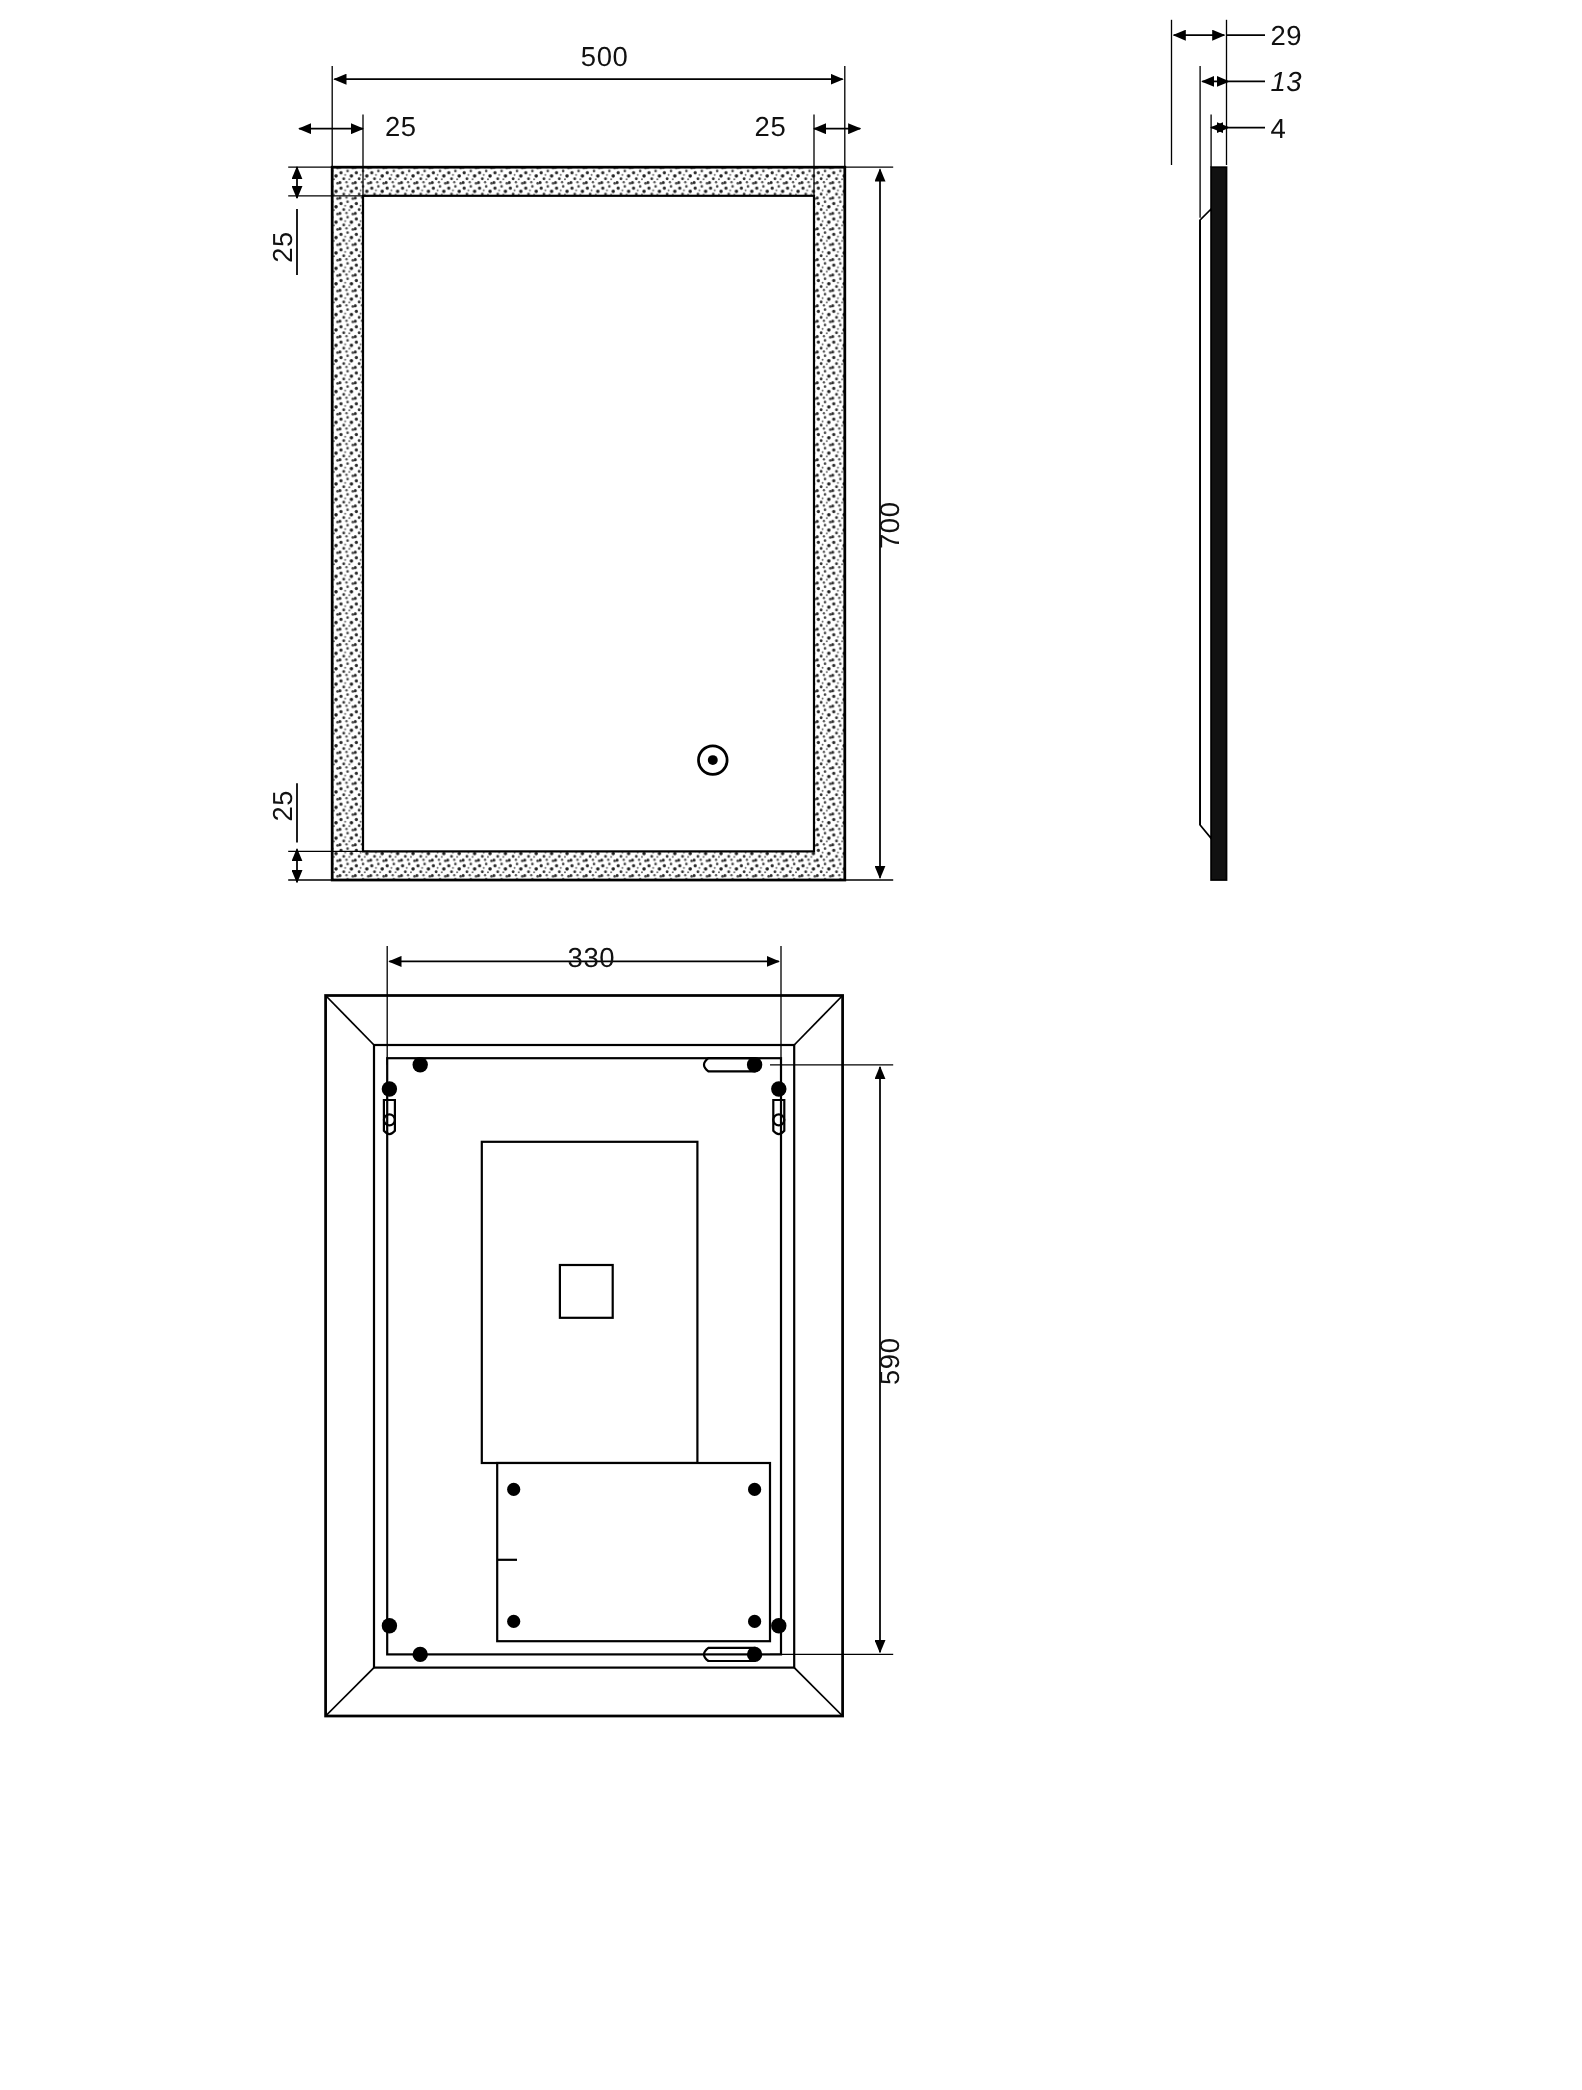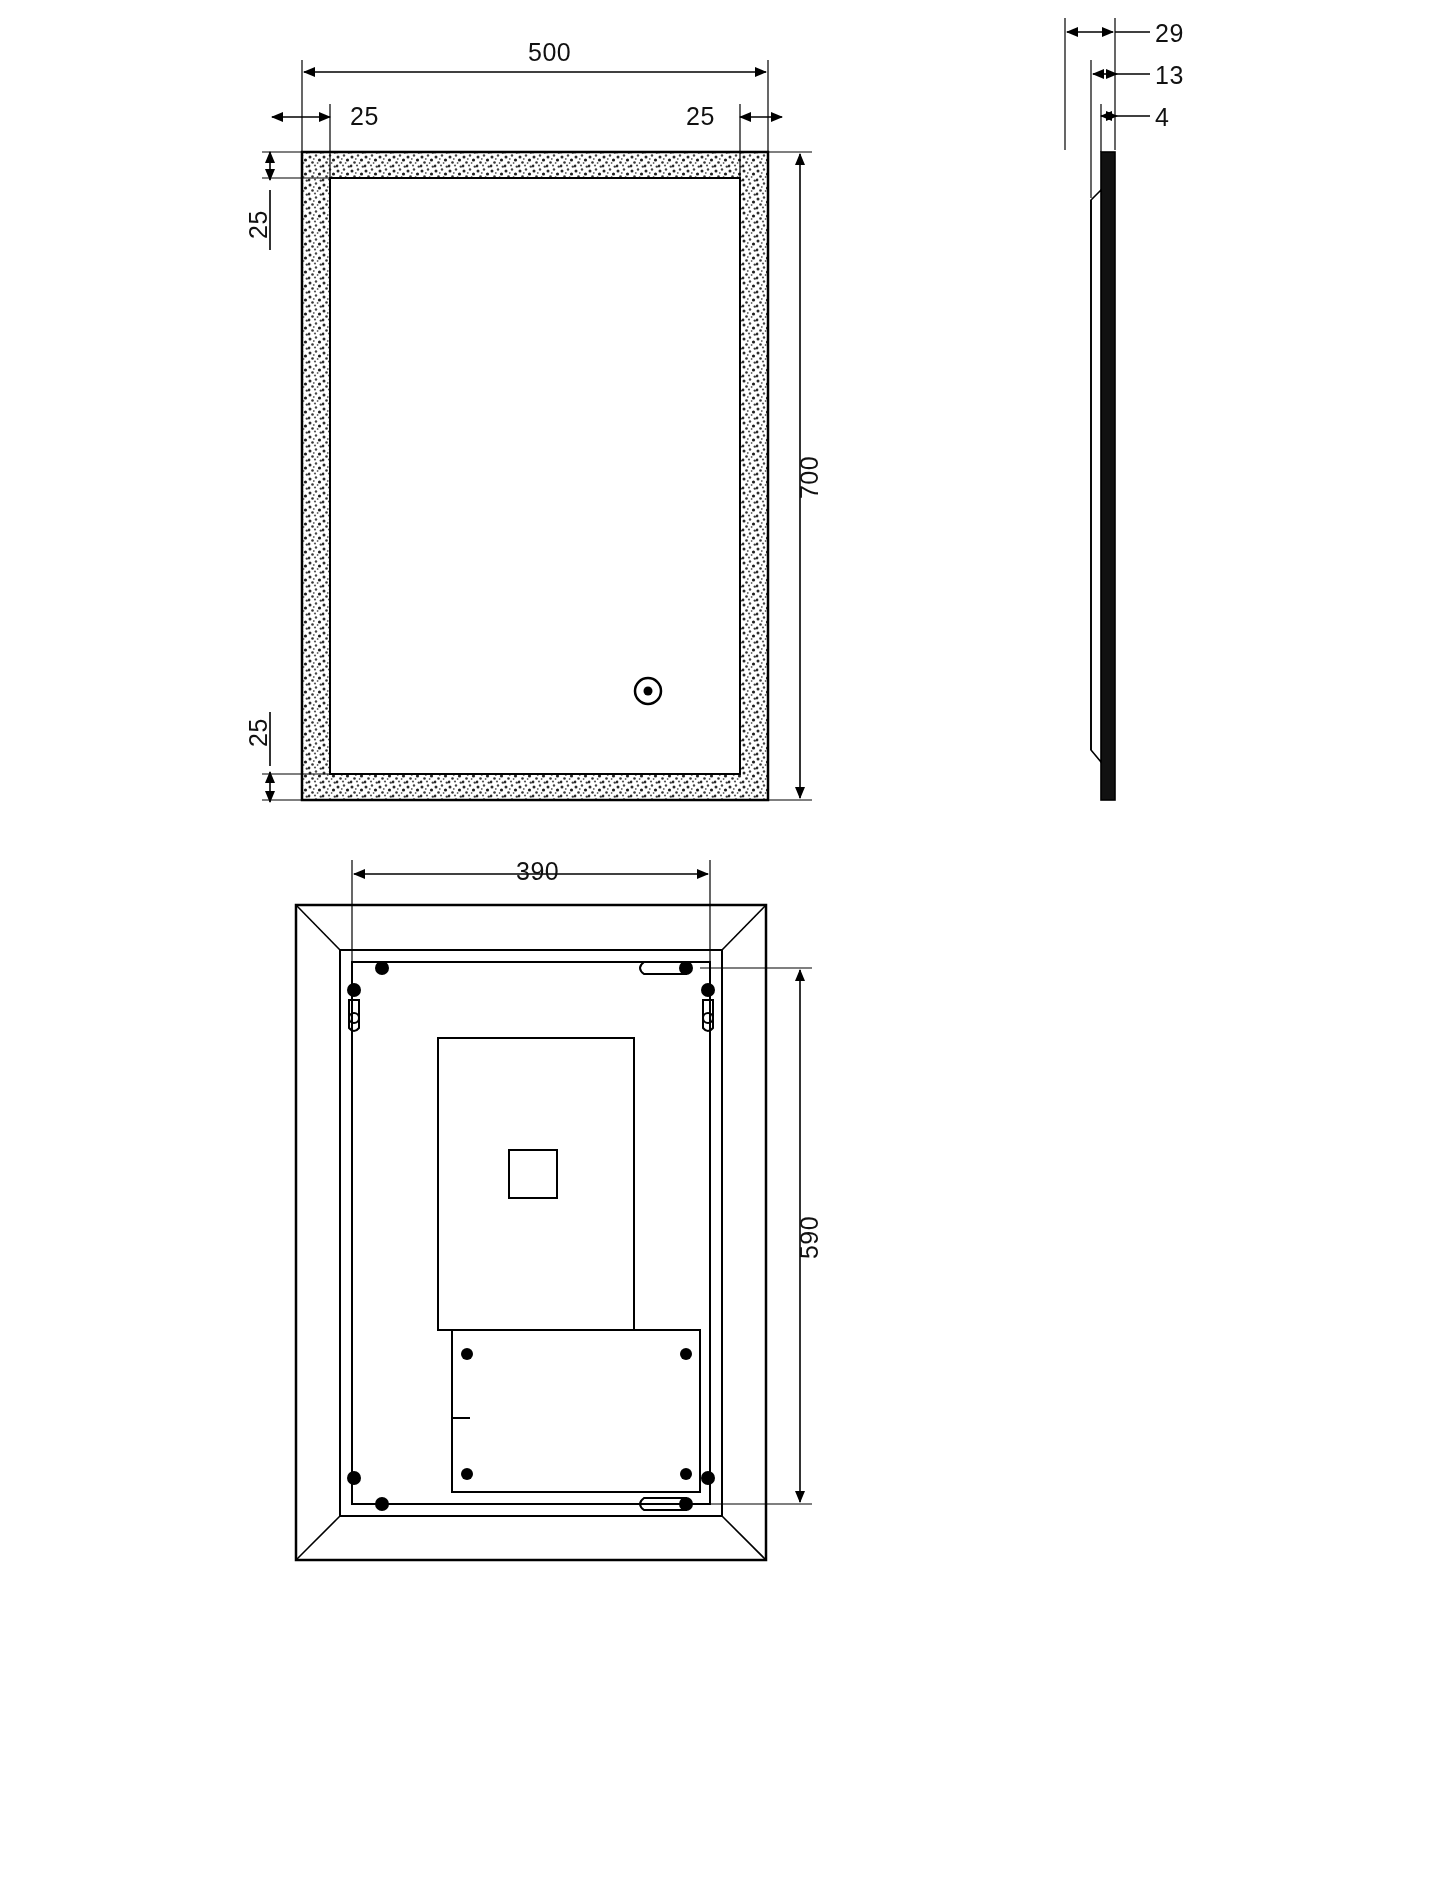--- a/index.html
+++ b/index.html
@@ -198,17 +198,17 @@
 </svg>
 
 <div class="dim-label" style="left:528px; top:38px;">500</div>
 <div class="dim-label" style="left:350px; top:102px;">25</div>
 <div class="dim-label" style="left:686px; top:102px;">25</div>
 <div class="dim-label vert" style="left:244px; top:210px;">25</div>
 <div class="dim-label vert" style="left:244px; top:718px;">25</div>
 <div class="dim-label vert" style="left:788px; top:463px;">700</div>
 
 <div class="dim-label" style="left:1155px; top:19px;text-align:right;">29</div>
-<div class="dim-label" style="left:1155px; top:61px;">13</div>
+<div class="dim-label" style="left:1155px; top:61px;font-style:italic;">13</div>
 <div class="dim-label" style="left:1155px; top:103px;">4</div>
 
-<div class="dim-label" style="left:516px; top:857px;">390</div>
+<div class="dim-label" style="left:516px; top:857px;">330</div>
 <div class="dim-label vert" style="left:788px; top:1223px;">590</div>
 
 </body></html>

